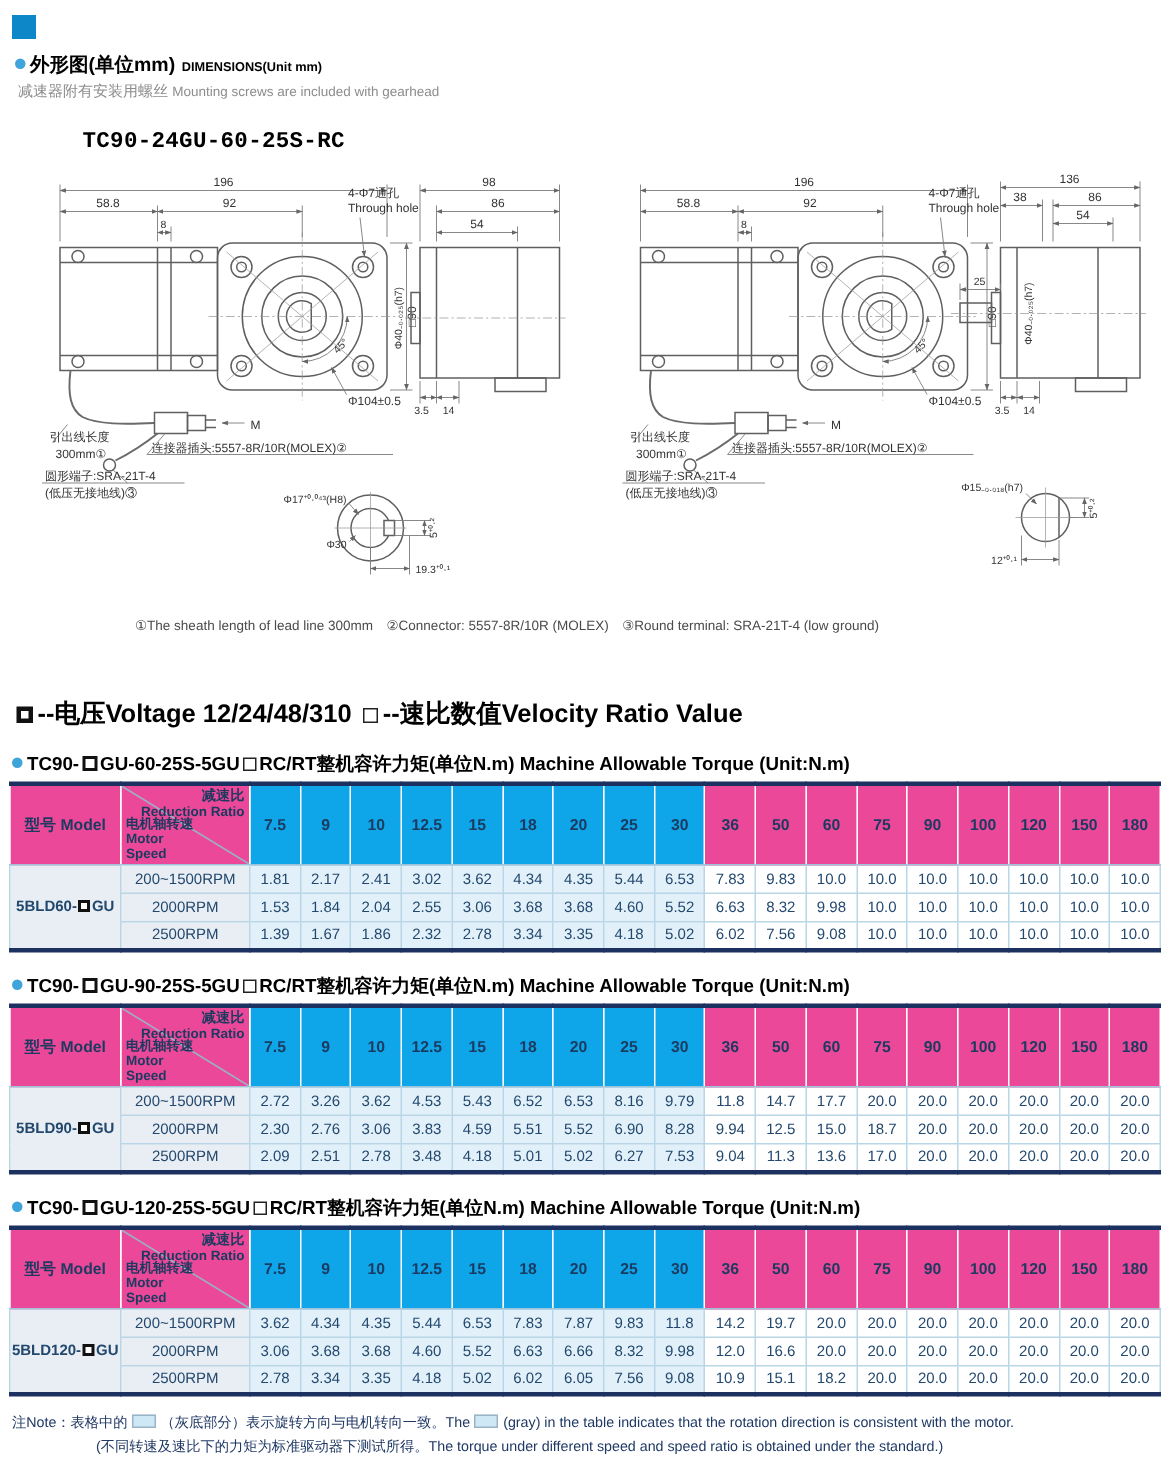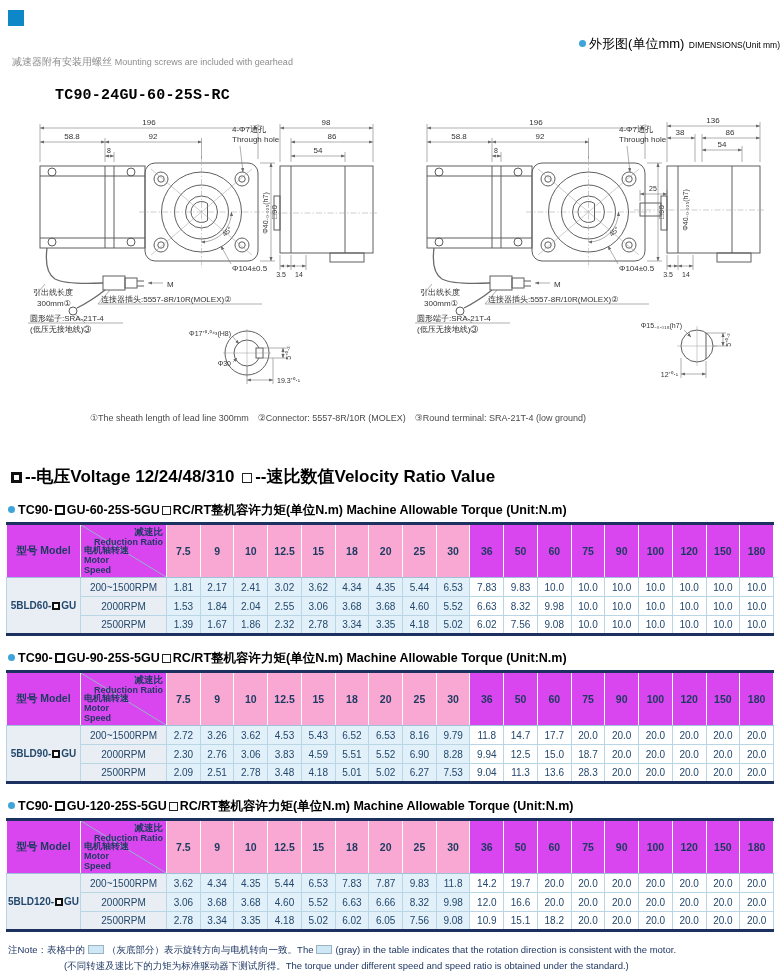--- a/index.html
+++ b/index.html
@@ -4,21 +4,21 @@
 <style>
   * { box-sizing: border-box; margin: 0; padding: 0; }
   body {
     width: 780px; height: 975px; background: #fff; overflow: hidden;
     font-family: "Liberation Sans", "DejaVu Sans", sans-serif; color: #000;
   }
   
   .hdr { display: flex; align-items: center; padding: 10px 0 0 8px; }
   .hsq { width: 16px; height: 16px; background: #0e87c9; display: inline-block; margin-right: 6px; }
   .hdr h1 { font-size: 20px; font-weight: bold; letter-spacing: -0.2px; }
-  .sec { padding: 8px 0 0 10px; font-weight: normal; text-align: right; }
+  .sec { padding: 8px 0 0 10px; font-weight: bold; }
   .dot2 { display: inline-block; width: 7px; height: 7px; border-radius: 50%; background: #3fa4da; margin-right: 3px; vertical-align: 1px; }
   .sec-zh { font-size: 13px; }
   .sec-en { font-size: 8.5px; }
   .sub { padding: 2px 0 0 12px; font-size: 10px; color: #8d8d8d; }
   .sub .en { font-size: 9px; }
   .model-code { margin: 18px 0 0 55px; font-size: 15px; font-weight: bold; letter-spacing: 0.2px; font-family: Liberation Mono, monospace; }
   
   .dias { position: relative; height: 300px; margin-top: 2px; }
   .dias svg { position: absolute; top: 0; }
   #dwgL { left: 25px; } #dwgR { left: 412px; }
@@ -32,23 +32,23 @@
   
   .legend { margin: 40px 0 0 8px; font-size: 17px; font-weight: bold; }
   .sq { display: inline-block; width: 10px; height: 10px; border: 1px solid #222; vertical-align: -1px; margin: 0 3px; background: #fff; }
   .sq-bold { border: 3px solid #111; width: 11px; height: 11px; }
   .tbl-title { margin: 14px 0 0 8px; font-size: 12.5px; font-weight: bold; }
   .tbl-title .sq { width: 9px; height: 9px; margin: 0 2px; }
   .tbl-title .sq-bold { border-width: 2.5px; width: 10px; height: 10px; }
   
   table.torque { border-collapse: collapse; table-layout: fixed; width: 768px; margin: 3px 6px 0 6px;
     border-top: 3px solid #1d3160; border-bottom: 3px solid #1d3160; }
-  table.torque th { border: 1px solid #fff; border-bottom: 1px solid #9fc2d8; background: #d946ef;
+  table.torque th { border: 1px solid #fff; border-bottom: 1px solid #9fc2d8; background: #ec4899;
     color: #1b3a5f; font-weight: bold; font-size: 10.5px; height: 54px; padding: 0; }
-  th.th-ratio.shade { background: #f9a8d4; }
+  th.th-ratio.shade { background: #0ea5e9; }
   th.th-model { width: 74px; background: #dee9f1; font-size: 11px; border-right: 1px solid #b9d2e2; }
   th.th-diag { width: 86px; background: #dee9f1; position: relative; border-right: 1px solid #b9d2e2; }
   .dline { position: absolute; left: 0; top: 0; width: 100%; height: 100%; }
   .dline line { stroke: #97b4c8; stroke-width: 1; }
   .diag-top { position: absolute; top: 2px; right: 3px; text-align: right; font-size: 9px; line-height: 10px; color: #1b3a5f; }
   .diag-top div:first-child { font-size: 9.5px; }
   .diag-bot { position: absolute; bottom: 2px; left: 3px; text-align: left; font-size: 9px; line-height: 10px; width: 46px; color: #1b3a5f; }
   table.torque td { border: 1px solid #b9d6e6; text-align: center; font-size: 10px; color: #23486e; height: 19px; padding: 0; }
   td.td-model { background: #e8eef3; font-weight: bold; font-size: 11px; color: #1b3a5f; }
   td.td-model .sq { width: 8px; height: 8px; border-width: 2px; margin: 0 1px; vertical-align: -1px; }
@@ -557,21 +557,21 @@
         <td class="td-val shade2">2.78</td>
         <td class="td-val shade2">3.48</td>
         <td class="td-val shade2">4.18</td>
         <td class="td-val shade2">5.01</td>
         <td class="td-val shade2">5.02</td>
         <td class="td-val shade2">6.27</td>
         <td class="td-val shade2">7.53</td>
         <td class="td-val">9.04</td>
         <td class="td-val">11.3</td>
         <td class="td-val">13.6</td>
-        <td class="td-val">28.3</td>
+        <td class="td-val">17.0</td>
         <td class="td-val">20.0</td>
         <td class="td-val">20.0</td>
         <td class="td-val">20.0</td>
         <td class="td-val">20.0</td>
         <td class="td-val">20.0</td>
       </tr>
     </tbody>
   </table>
 
 <div class="tbl-title">

